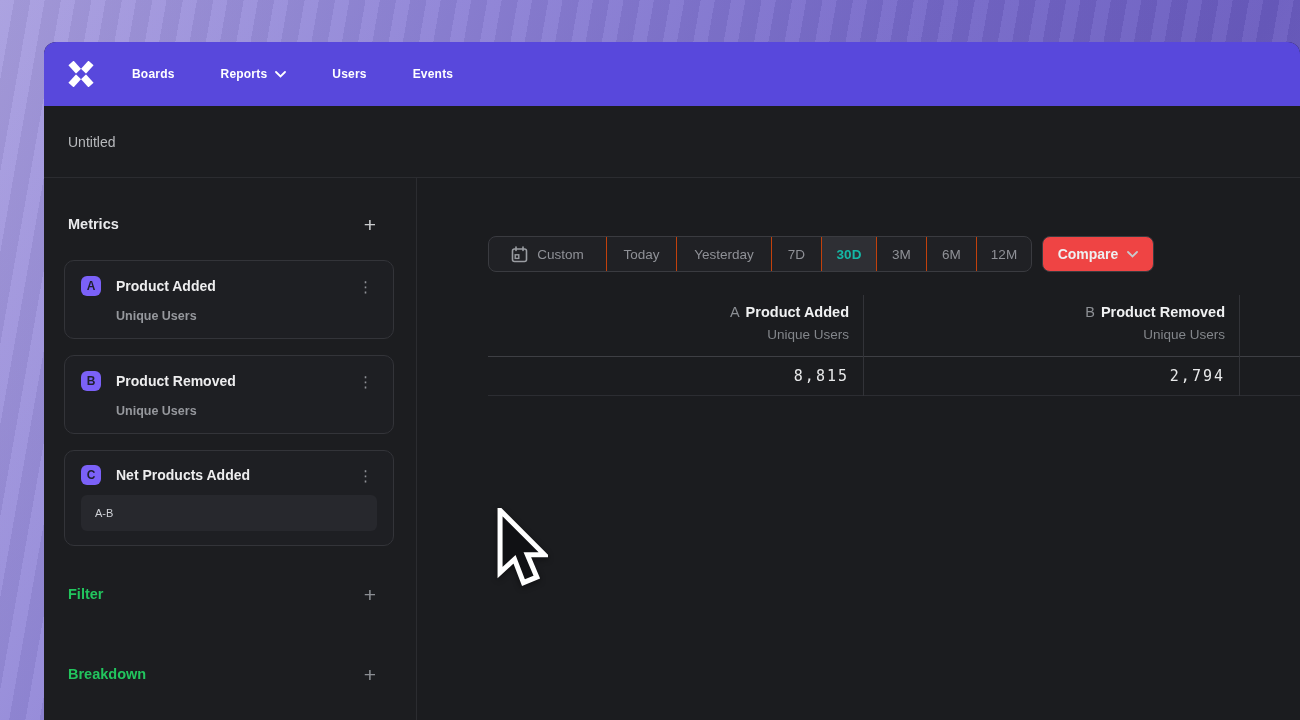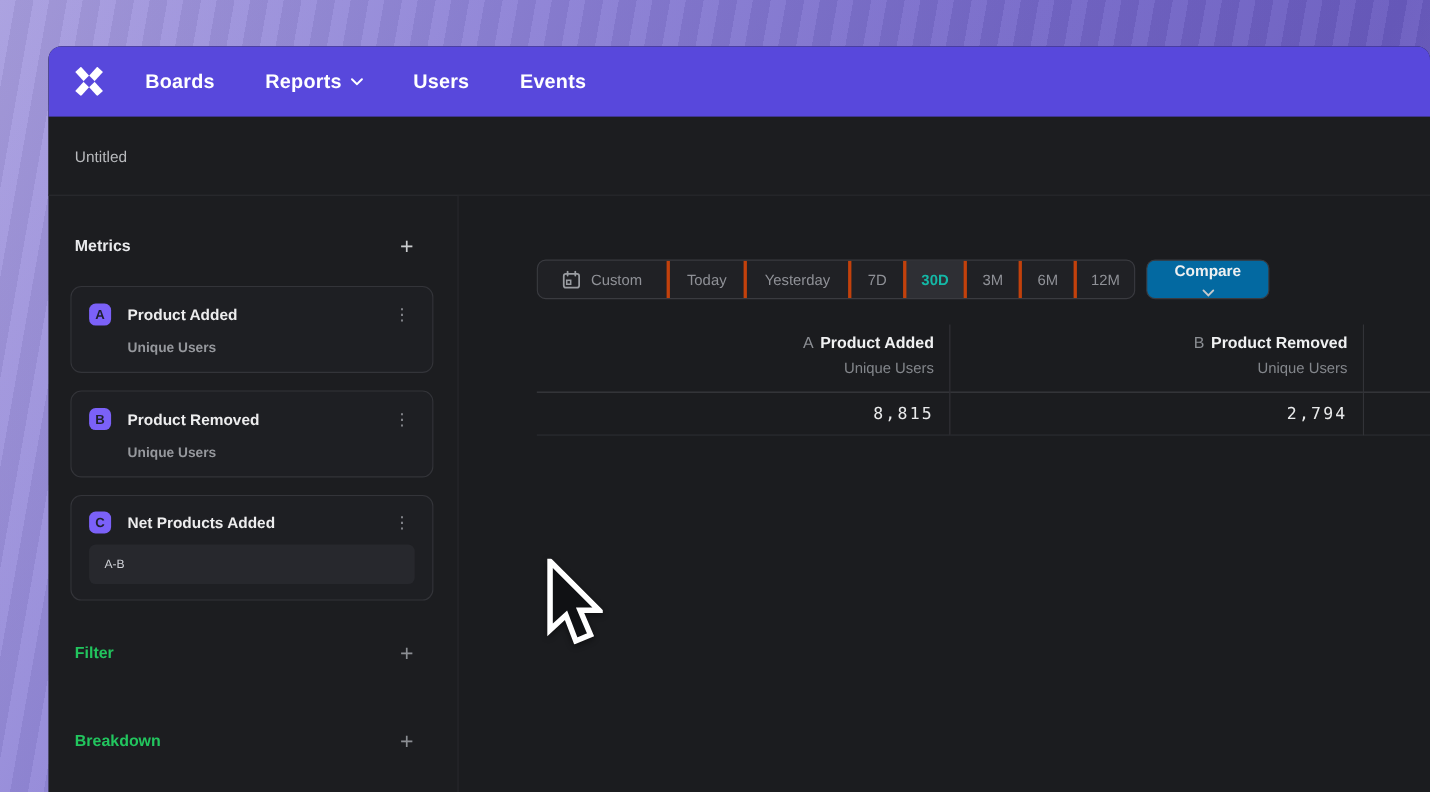--- a/index.html
+++ b/index.html
@@ -20,21 +20,21 @@
     background:#1c1d20; border-radius:12px 12px 0 0; overflow:hidden;
     display:flex; flex-direction:column;
   }
   
   .nav{
     height:64px; flex:0 0 64px; background:#5848dc;
     display:flex; align-items:center; padding-left:22px; position:relative;
   }
   .logo{ width:30px; height:26px; margin-right:36px; cursor:pointer; flex:0 0 auto; }
   .nav-items{ display:flex; align-items:center; gap:46px; }
-  .nav-item{ color:#ffffff; font-size:18px; font-weight:700; letter-spacing:.2px; cursor:pointer; display:flex; align-items:center; gap:8px; }
+  .nav-item{ color:#ffffff; font-size:12px; font-weight:700; letter-spacing:.2px; cursor:pointer; display:flex; align-items:center; gap:8px; }
   .chev{ width:11px; height:7px; }
   .search{
     position:absolute; left:553px; top:11px; width:540px; height:43px;
     background:#4b3dc7; border-radius:9px; display:flex; align-items:center;
     padding:0 14px; color:#efedff; cursor:text;
   }
   .search-icon{ width:18px; height:18px; margin-right:12px; flex:0 0 auto; }
   .search-text{ font-size:15px; color:#f0eeff; letter-spacing:.3px; }
   .search-shortcut{ font-size:14px; color:#e3dfff; margin-left:10px; letter-spacing:1px; }
   
@@ -76,29 +76,29 @@
   
   .main{ flex:1; position:relative; background:#1b1c1f; }
   .toolbar{ position:absolute; left:71px; top:58px; right:0; display:flex; }
   .seg-control{
     display:flex; height:36px; border:1px solid #3a3b40; border-radius:8px;
     overflow:hidden; background:#202125;
   }
   .seg{
     display:flex; align-items:center; justify-content:center; gap:9px;
     color:#8f9197; font-size:13.5px; font-weight:500; cursor:pointer;
-    border-left:3px solid #c2410c; height:100%;
+    border-left:1px solid #c2410c; height:100%;
   }
   .seg:first-child{ border-left:none; }
   .seg.selected{ background:#2e2f34; color:#14b8a6; font-weight:700; }
   .cal-icon{ width:17px; height:17px; }
   .compare-btn{
     margin-left:10px; height:36px; width:112px; border:1px solid #3a3b40; border-radius:8px;
     display:flex; align-items:center; justify-content:center; gap:9px;
-    color:#eef0f1; font-size:14px; font-weight:700; cursor:pointer; background:#0369a1;flex-direction:column;
+    color:#eef0f1; font-size:14px; font-weight:700; cursor:pointer; background:#ef4444;
   }
   .compare-btn .chev path{ stroke:#c7c9cc; }
   
   .results{ position:absolute; left:71px; right:0; top:117px; display:flex; }
   .col{ width:376px; flex:0 0 376px; border-right:1px solid #323338; }
   .col.spacer{ flex:1 1 auto; width:auto; border-right:none; }
   .col-head{
     height:62px; padding:9px 14px 0 0; text-align:right;
     border-bottom:1px solid #3e3f44;
   }

